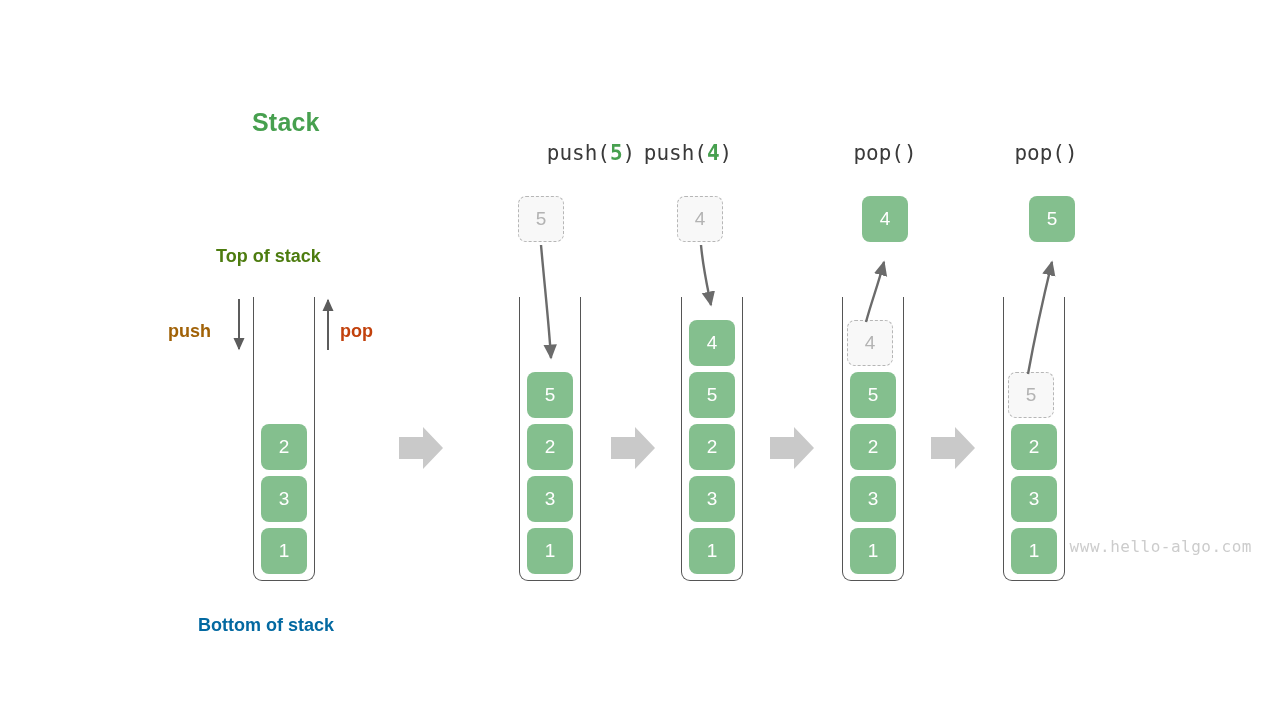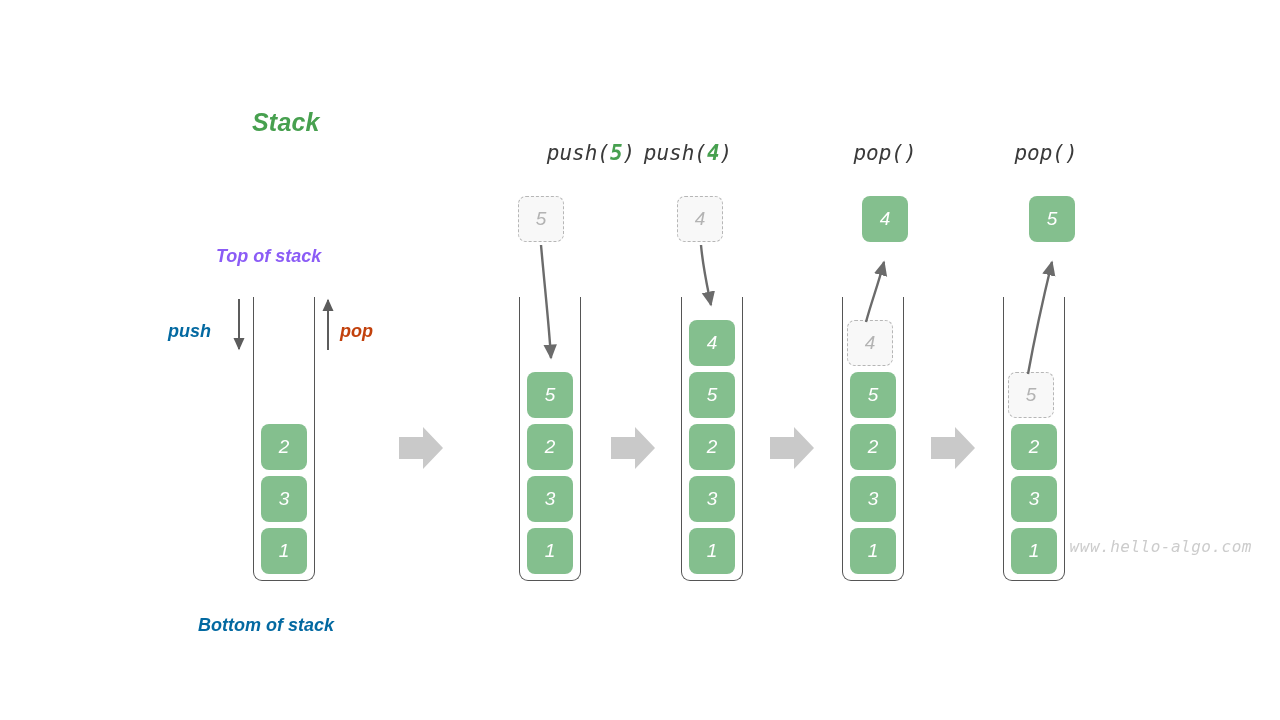--- a/index.html
+++ b/index.html
@@ -13,60 +13,59 @@
     position: relative;
     overflow: hidden;
     font-family: "Liberation Sans", sans-serif;
     -webkit-font-smoothing: antialiased;
   }
   #canvas {
     position: absolute;
     inset: 0;
     width: 1280px;
     height: 570px;
-    font-style: italic;
   }
 
   
   .title-stack {
     position: absolute;
     left: 252px;
     top: 108px;
     font-size: 25px;
     font-weight: bold;
     color: #47a04f;
     letter-spacing: 0.2px;
     white-space: nowrap;
   }
   .label-top {
     position: absolute;
     left: 216px;
     top: 246px;
     font-size: 18px;
     font-weight: bold;
-    color: #8b5cf6;
+    color: #4d7c0f;
     white-space: nowrap;
   }
   .label-bottom {
     position: absolute;
     left: 198px;
     top: 615px;
     font-size: 18px;
     font-weight: bold;
     color: #0369a1;
     white-space: nowrap;
     text-align: right;
   }
   .label-push {
     position: absolute;
     left: 168px;
     top: 321px;
     font-size: 18px;
     font-weight: bold;
-    color: #0369a1;
+    color: #a16207;
     white-space: nowrap;
   }
   .label-pop {
     position: absolute;
     left: 340px;
     top: 321px;
     font-size: 18px;
     font-weight: bold;
     color: #c2410c;
     white-space: nowrap;

